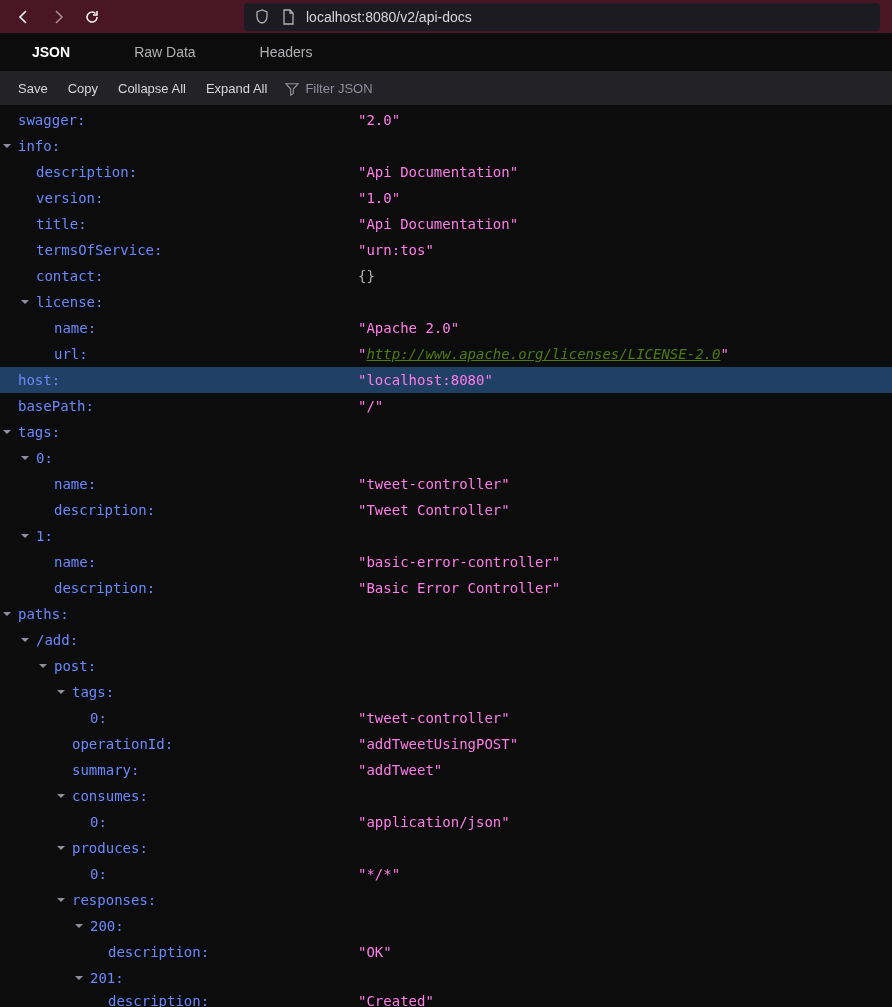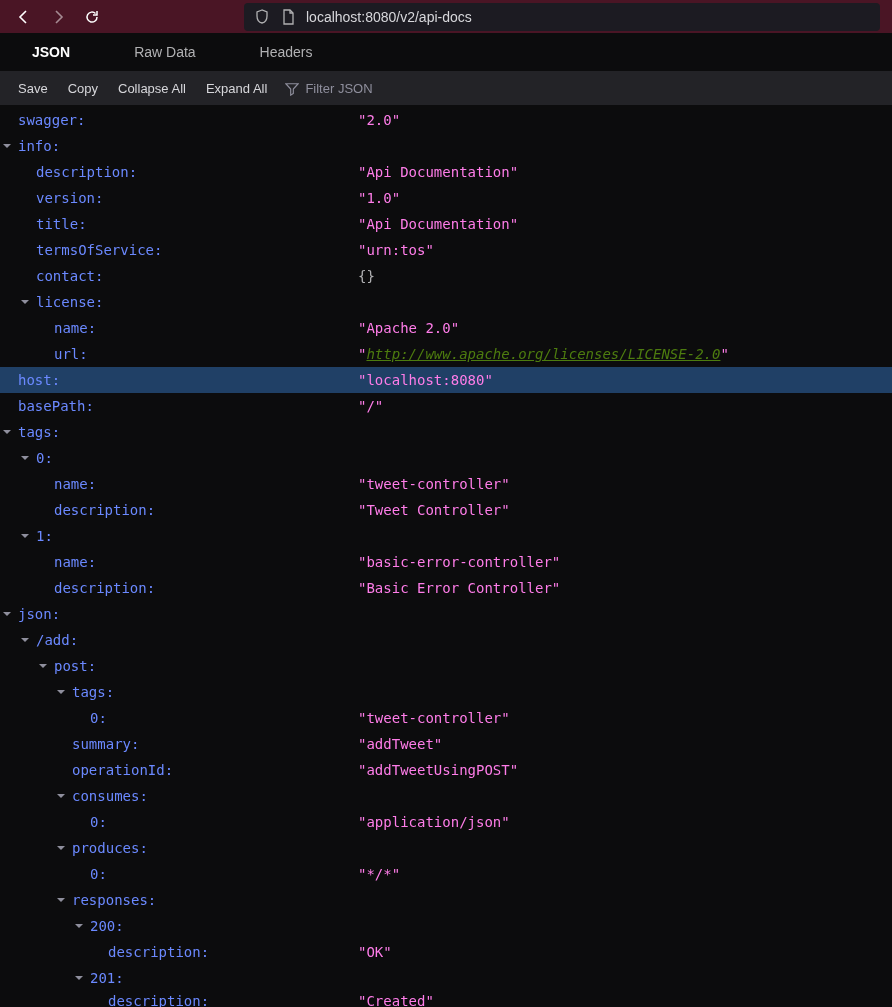--- a/index.html
+++ b/index.html
@@ -336,21 +336,21 @@
     <span class="key">description:</span>
     <span class="valcol val">"Basic Error Controller"</span>
   </div>
 
   <div class="row">
     <span class="tw">
         <svg viewBox="0 0 10 10">
           <path d="M1 3 L5 7 L9 3 Z"></path>
         </svg>
       </span>
-    <span class="key">json:</span>
+    <span class="key">paths:</span>
   </div>
 
   <div class="row">
     <span class="spacer"></span>
     <span class="tw">
         <svg viewBox="0 0 10 10">
           <path d="M1 3 L5 7 L9 3 Z"></path>
         </svg>
       </span>
     <span class="key">/add:</span>
@@ -387,37 +387,37 @@
       <span class="spacer"></span>
     <span class="key">0:</span>
     <span class="valcol val">"tweet-controller"</span>
   </div>
 
   <div class="row">
     <span class="spacer"></span>
       <span class="spacer"></span>
       <span class="spacer"></span>
       <span class="spacer"></span>
+    <span class="key">operationId:</span>
+    <span class="valcol val">"addTweetUsingPOST"</span>
+  </div>
+
+  <div class="row">
+    <span class="spacer"></span>
+      <span class="spacer"></span>
+      <span class="spacer"></span>
+      <span class="spacer"></span>
     <span class="key">summary:</span>
     <span class="valcol val">"addTweet"</span>
   </div>
 
   <div class="row">
     <span class="spacer"></span>
       <span class="spacer"></span>
       <span class="spacer"></span>
-      <span class="spacer"></span>
-    <span class="key">operationId:</span>
-    <span class="valcol val">"addTweetUsingPOST"</span>
-  </div>
-
-  <div class="row">
-    <span class="spacer"></span>
-      <span class="spacer"></span>
-      <span class="spacer"></span>
     <span class="tw">
         <svg viewBox="0 0 10 10">
           <path d="M1 3 L5 7 L9 3 Z"></path>
         </svg>
       </span>
     <span class="key">consumes:</span>
   </div>
 
   <div class="row">
     <span class="spacer"></span>

